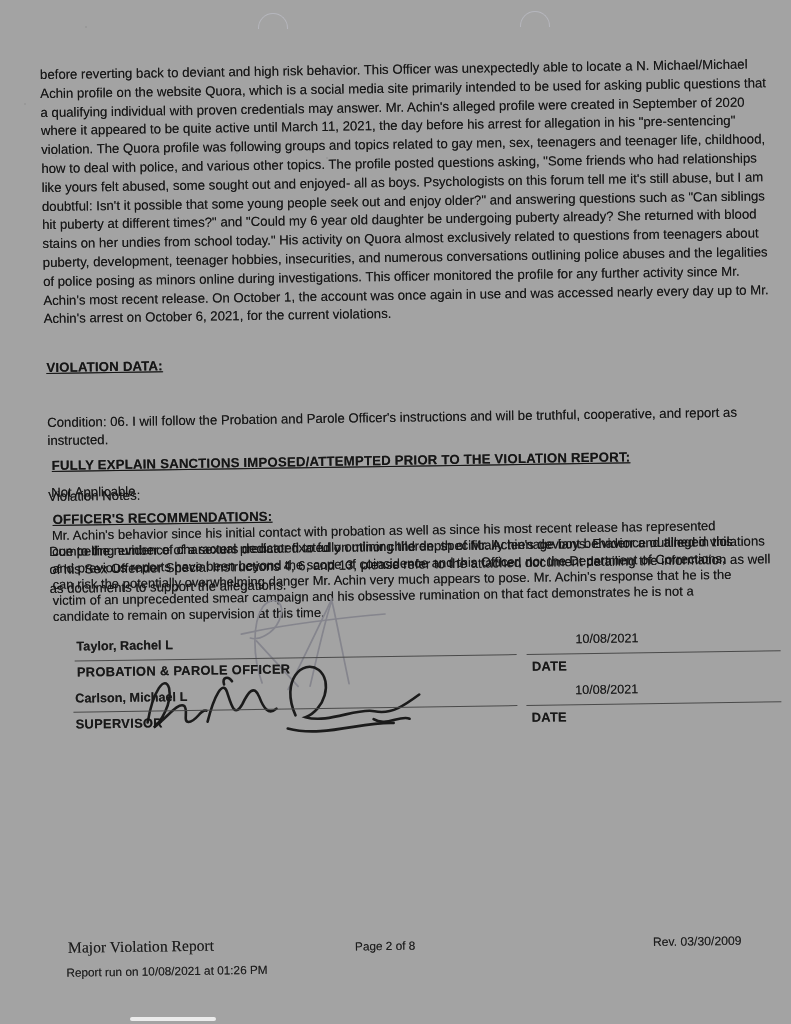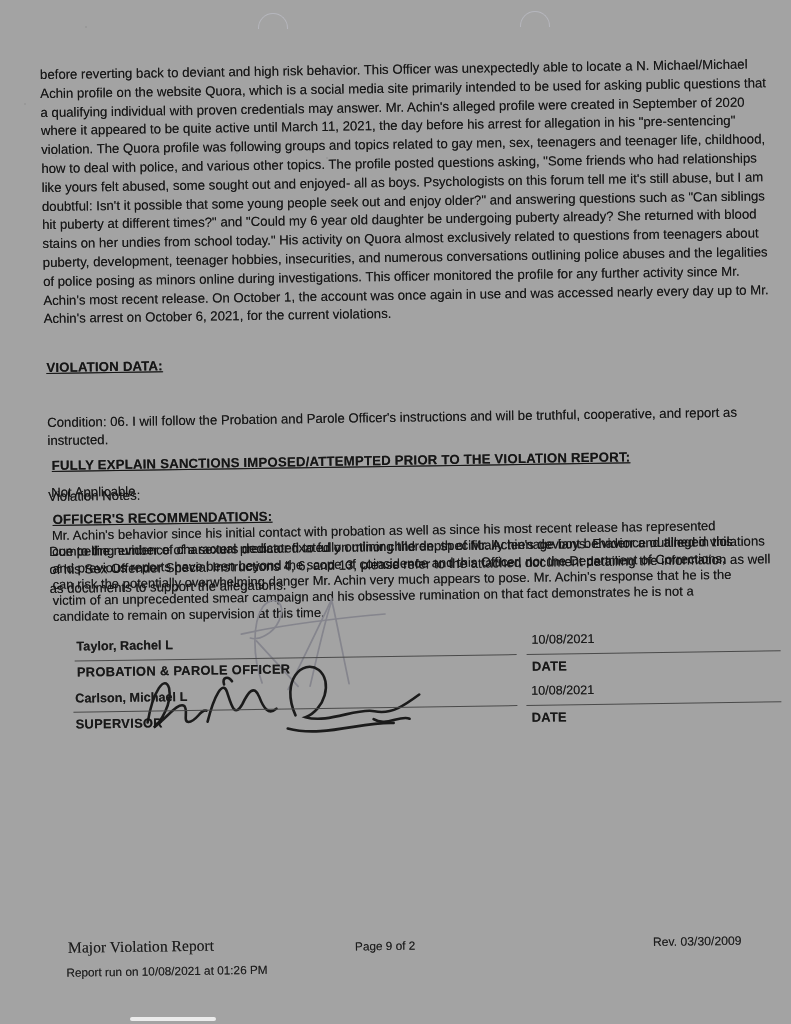--- a/index.html
+++ b/index.html
@@ -47,20 +47,21 @@
   }
   .sig-title{
     position:absolute;
     font-size:12.9px;font-weight:bold;letter-spacing:.3px;
     color:#181818;text-shadow:0 0 .5px rgba(20,20,20,.6);
   }
   .sig-date{
     position:absolute;
     font-size:12.6px;color:#181818;
     text-shadow:0 0 .4px rgba(20,20,20,.55);
+    margin-left:44px;
   }
   .footer-serif{
     position:absolute;
     font-family:"Liberation Serif", serif;
     font-size:15.6px;color:#1c1c1c;
     text-shadow:0 0 .4px rgba(20,20,20,.5);
   }
   .footer-sans{
     position:absolute;
     font-size:11.8px;color:#1c1c1c;
@@ -144,17 +145,17 @@
       </g>
     </svg>
     <div class="sig-line" style="left:64px;top:712px;width:444px;"></div>
     <div class="sig-title" style="left:66px;top:717px;">SUPERVISOR</div>
     <div class="sig-date" style="left:522px;top:691px;">10/08/2021</div>
     <div class="sig-line" style="left:517px;top:712px;width:255px;"></div>
     <div class="sig-title" style="left:522px;top:717px;">DATE</div>
 
     <div class="footer-serif" style="left:55px;top:939px;">Major Violation Report</div>
     <div class="footer-sans" style="left:53px;top:966px;">Report run on 10/08/2021 at 01:26 PM</div>
-    <div class="footer-sans" style="left:342px;top:944px;">Page 9 of 2</div>
+    <div class="footer-sans" style="left:342px;top:944px;">Page 2 of 8</div>
     <div class="footer-sans" style="left:640px;top:944px;font-size:12.2px;">Rev. 03/30/2009</div>
 
   </div>
 </div>
 
 </body></html>

